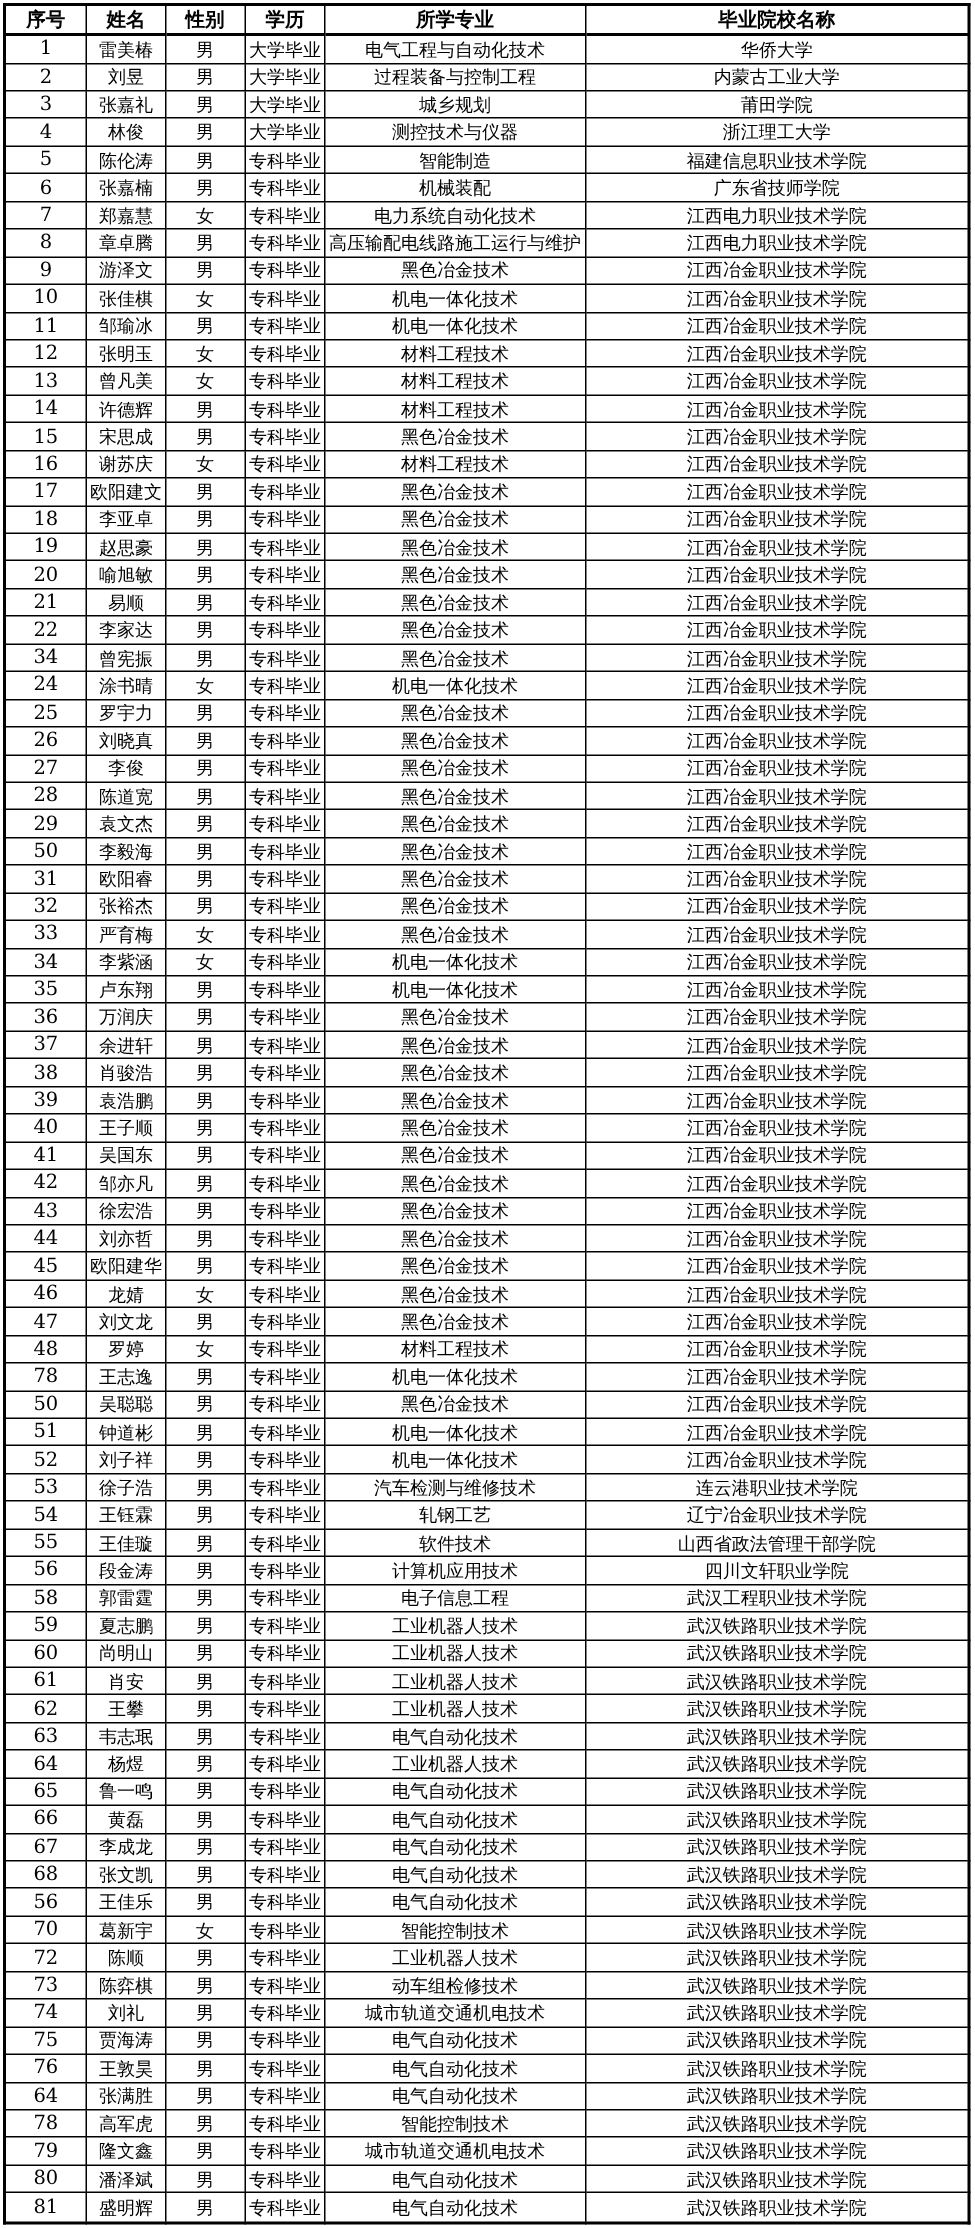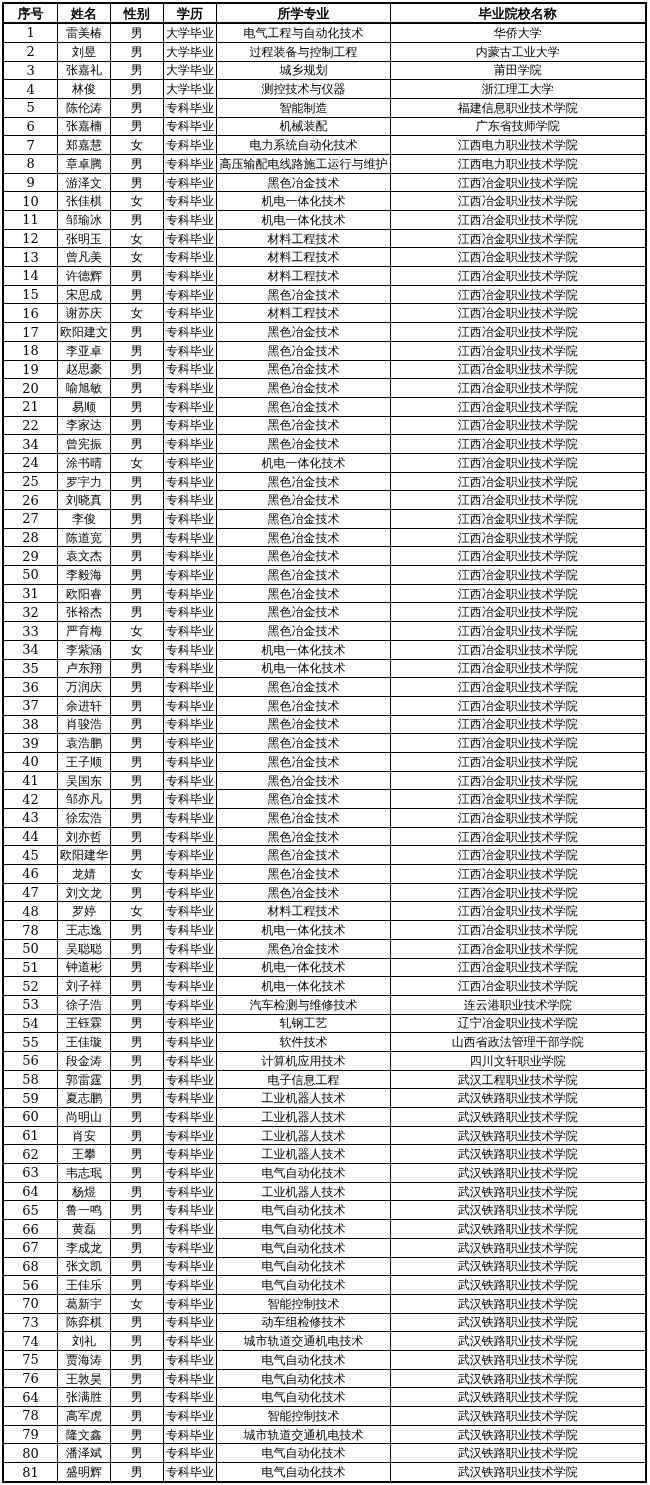--- a/index.html
+++ b/index.html
@@ -618,20 +618,28 @@
         </tr>
         <tr>
           <td class="col-seq">70</td>
           <td class="col-name">葛新宇</td>
           <td class="col-gender">女</td>
           <td class="col-education">专科毕业</td>
           <td class="col-major">智能控制技术</td>
           <td class="col-school">武汉铁路职业技术学院</td>
         </tr>
         <tr>
+          <td class="col-seq">72</td>
+          <td class="col-name">陈顺</td>
+          <td class="col-gender">男</td>
+          <td class="col-education">专科毕业</td>
+          <td class="col-major">工业机器人技术</td>
+          <td class="col-school">武汉铁路职业技术学院</td>
+        </tr>
+        <tr>
           <td class="col-seq">73</td>
           <td class="col-name">陈弈棋</td>
           <td class="col-gender">男</td>
           <td class="col-education">专科毕业</td>
           <td class="col-major">动车组检修技术</td>
           <td class="col-school">武汉铁路职业技术学院</td>
         </tr>
         <tr>
           <td class="col-seq">74</td>
           <td class="col-name">刘礼</td>

